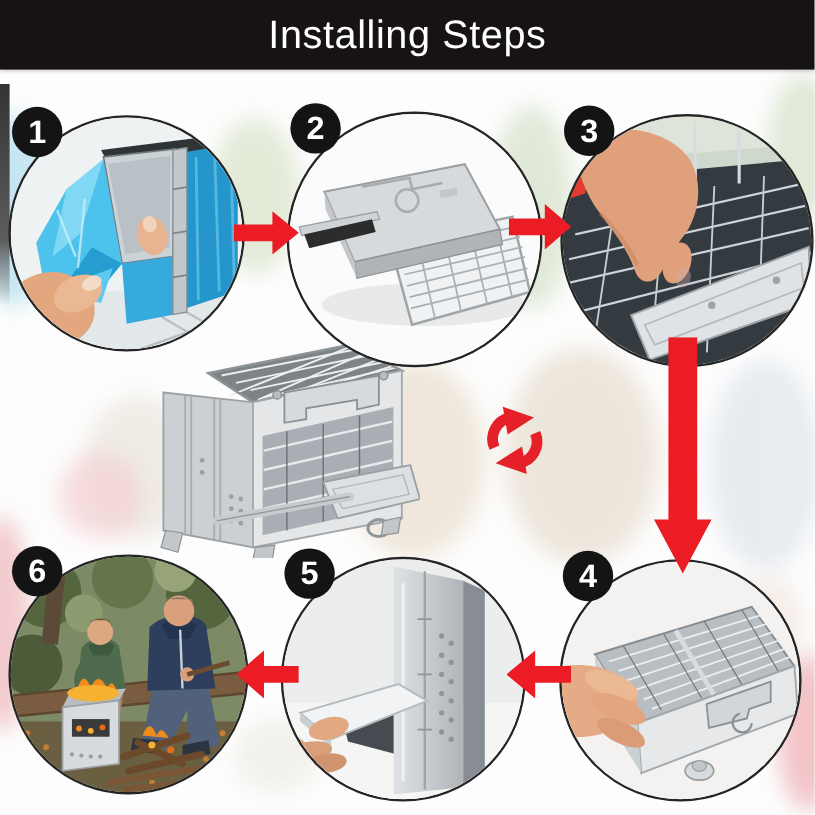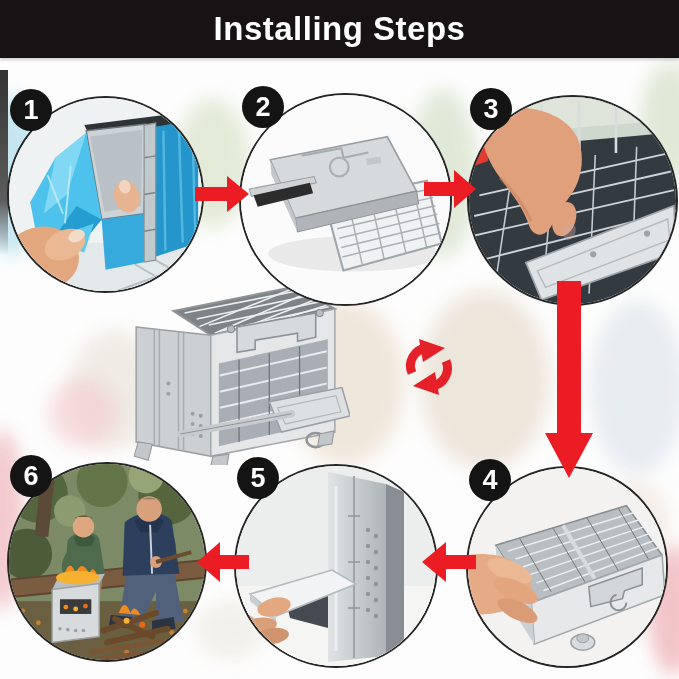--- a/index.html
+++ b/index.html
@@ -2,21 +2,21 @@
 <html><head>
 <meta charset="utf-8">
 <style>
   html,body{margin:0;padding:0;background:#ffffff;}
   .page{position:relative;width:679px;height:679px;background:#fdfdfd;overflow:hidden;
         font-family:"Liberation Sans",sans-serif;}
   
   .topbar{position:absolute;left:0;top:0;width:679px;height:58px;background:#171314;
           display:flex;align-items:center;justify-content:center;z-index:10;
           box-shadow:0 2px 3px rgba(0,0,0,.18);}
-  .title{margin:0;color:#ffffff;font-size:33px;font-weight:700;letter-spacing:.5px;}
+  .title{margin:0;color:#ffffff;font-size:33px;font-weight:400;letter-spacing:.5px;}
   
   .blob{position:absolute;border-radius:50%;filter:blur(9px);z-index:0;pointer-events:none;}
   .b1{left:-18px;top:95px;width:60px;height:160px;background:#8fd0e6;opacity:.5;}
   .b2{left:175px;top:98px;width:75px;height:130px;background:#dde6cf;opacity:.8;}
   .b3{left:408px;top:88px;width:70px;height:170px;background:#dce6d2;opacity:.85;}
   .b4{left:640px;top:62px;width:60px;height:120px;background:#d4e0c6;opacity:.7;}
   .b5{left:70px;top:330px;width:90px;height:120px;background:#e7e0d6;opacity:.6;}
   .b6{left:285px;top:300px;width:120px;height:165px;background:#e8dcc9;opacity:.65;}
   .b7{left:420px;top:290px;width:130px;height:180px;background:#e3d7c6;opacity:.6;}
   .b8{left:590px;top:300px;width:95px;height:175px;background:#dfe5ec;opacity:.7;}

